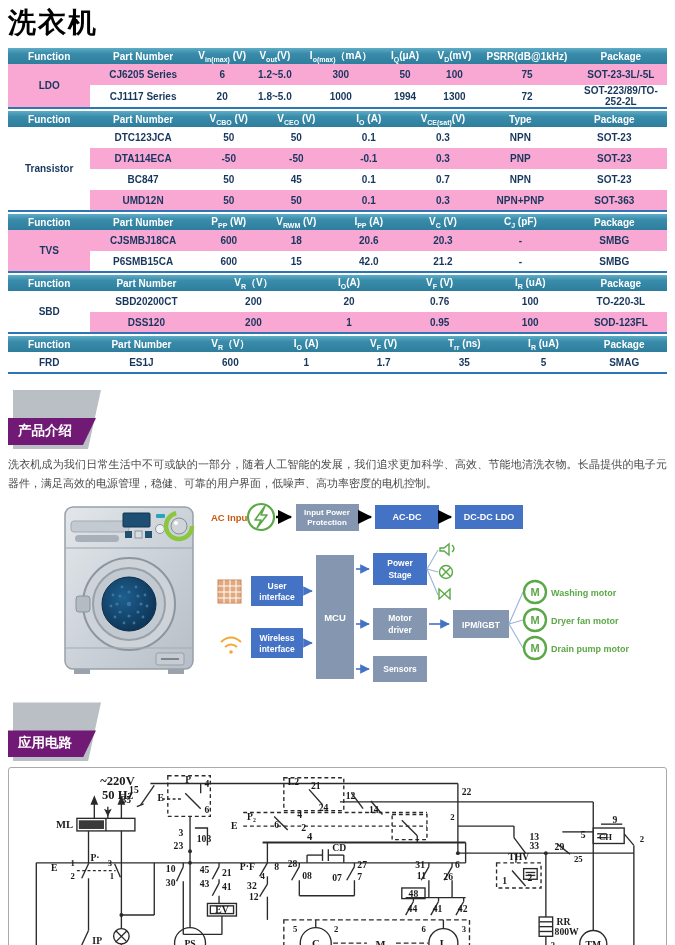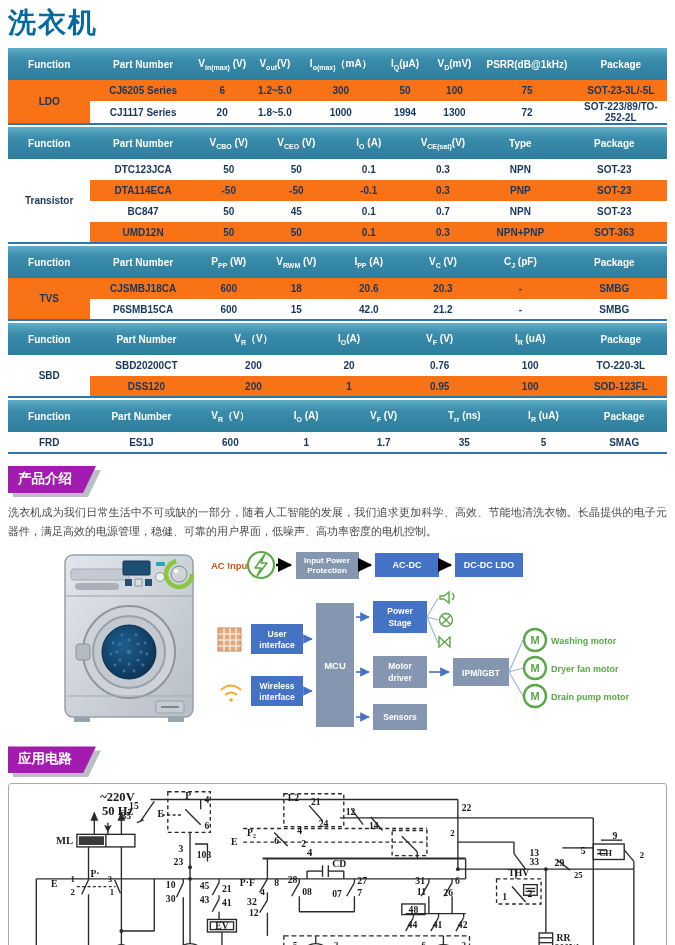--- a/index.html
+++ b/index.html
@@ -2,48 +2,49 @@
 <html><head>
 <meta charset="utf-8">
 <style>
   * { box-sizing: border-box; }
   html,body { margin:0; padding:0; }
   body {
     width:675px; height:945px; position:relative; background:#fff;
     font-family:"Liberation Sans", sans-serif; overflow:hidden;
   }
   .page-title {
-    color:#0369a1; font-size:28px; font-weight:bold;
+    color:#000000; font-size:28px; font-weight:bold;
     margin:4px 0 6px 8px; letter-spacing:2px;
   }
   .tables-wrap { margin:0 8px; }
   table.ctable {
     width:659px; border-collapse:collapse; table-layout:fixed;
     margin:0 0 2px 0; border-bottom:2px solid #2E75B6;
   }
   table.ctable th {
     background:linear-gradient(#5FADC6 0%, #3A8CAB 35%, #2E7D9C 100%);
-    color:#fff; font-weight:bold; font-size:10px; height:32px; padding:0 1px;
+    color:#fff; font-weight:bold; font-size:10px; height:16px; padding:0 1px;
   }
   table.ctable td {
     font-size:10px; font-weight:bold; color:#17365D; text-align:center;
     height:21px; background:#fff; padding:0 1px;
   }
-  table.ctable tr.alt td { background:#f97316; }
+  table.ctable tr.alt td { background:#f9a8d4; }
   table.ctable td.fn { background:#fff; }
   sub { font-size:7px; }
   .badge { display:inline-block; position:relative; margin:10px 0 4px 8px; }
   .badge .bg {
     position:absolute; left:5px; top:4px; width:100%; height:100%;
     background:#b9bfc4; clip-path:polygon(0 0,100% 0,calc(100% - 13px) 100%,0 100%);
   }
   .badge .fg {
-    position:relative; background:#a21caf; color:#fff; font-weight:bold;
+    position:relative; background:#701a75; color:#fff; font-weight:bold;
     font-size:13.5px; padding:4px 24px 5px 10px;
     clip-path:polygon(0 0,100% 0,calc(100% - 13px) 100%,0 100%);
+    margin-top:32px;
   }
   .intro-text {
     margin:6px 8px 0 8px; font-size:11px; color:#4a4a4a; line-height:1.7;
     text-align:justify;
   }
   .diagram-section { position:relative; height:188px; margin-top:8px; }
   .wm-img { position:absolute; left:60px; top:4px; }
   .block-svg { position:absolute; left:203px; top:0; }
   .block-svg text { font-family:"Liberation Sans",sans-serif; }
   .circuit-box {

